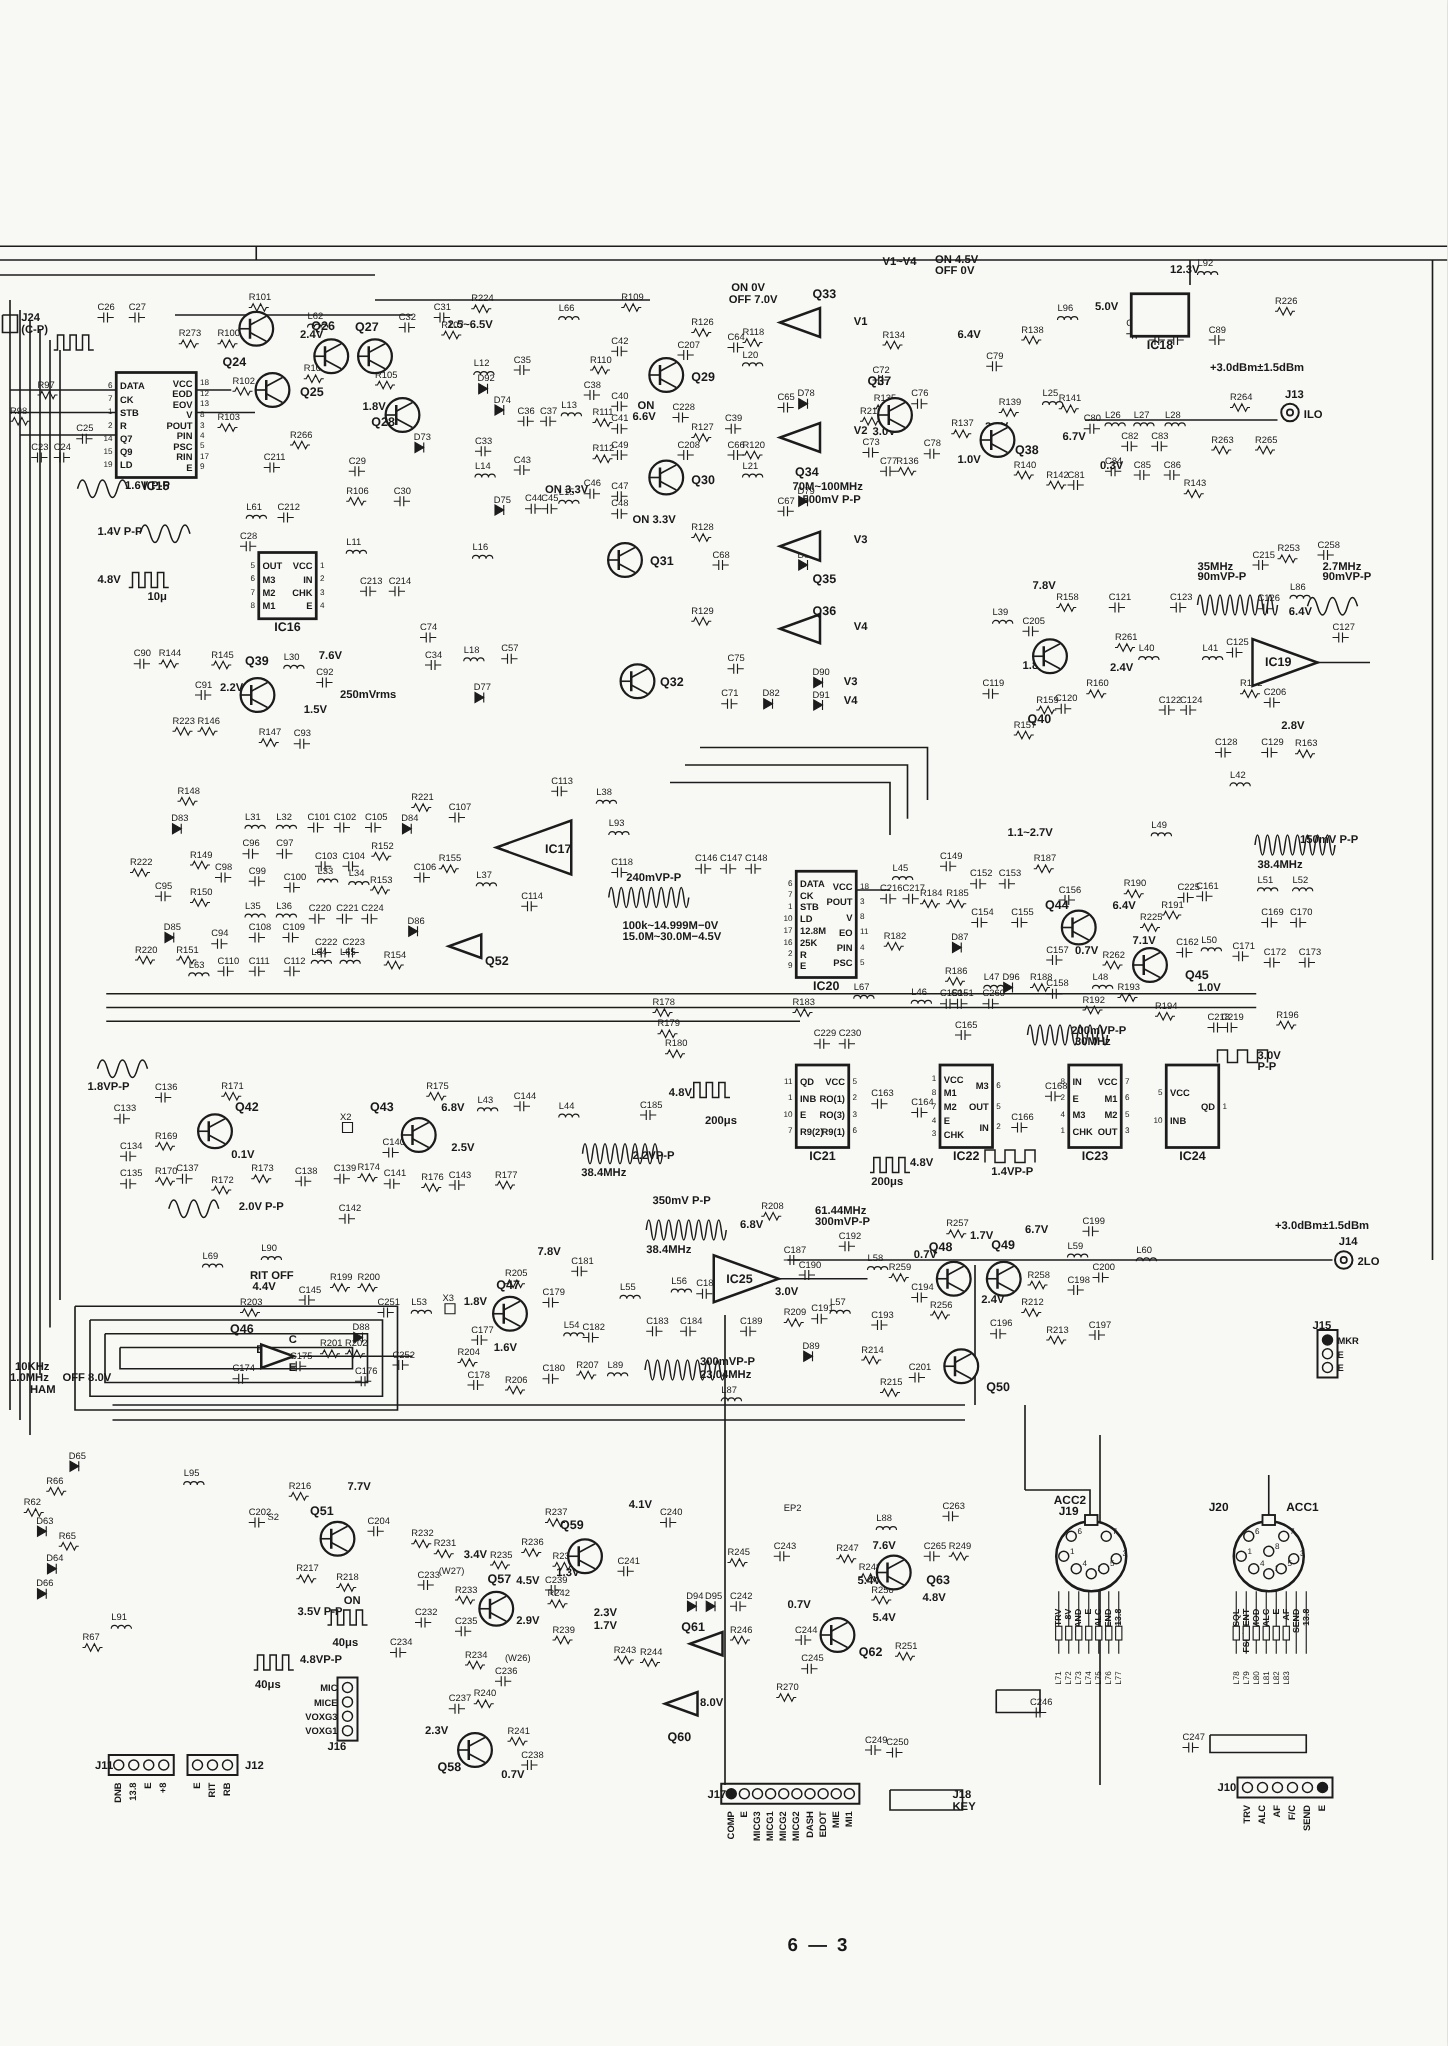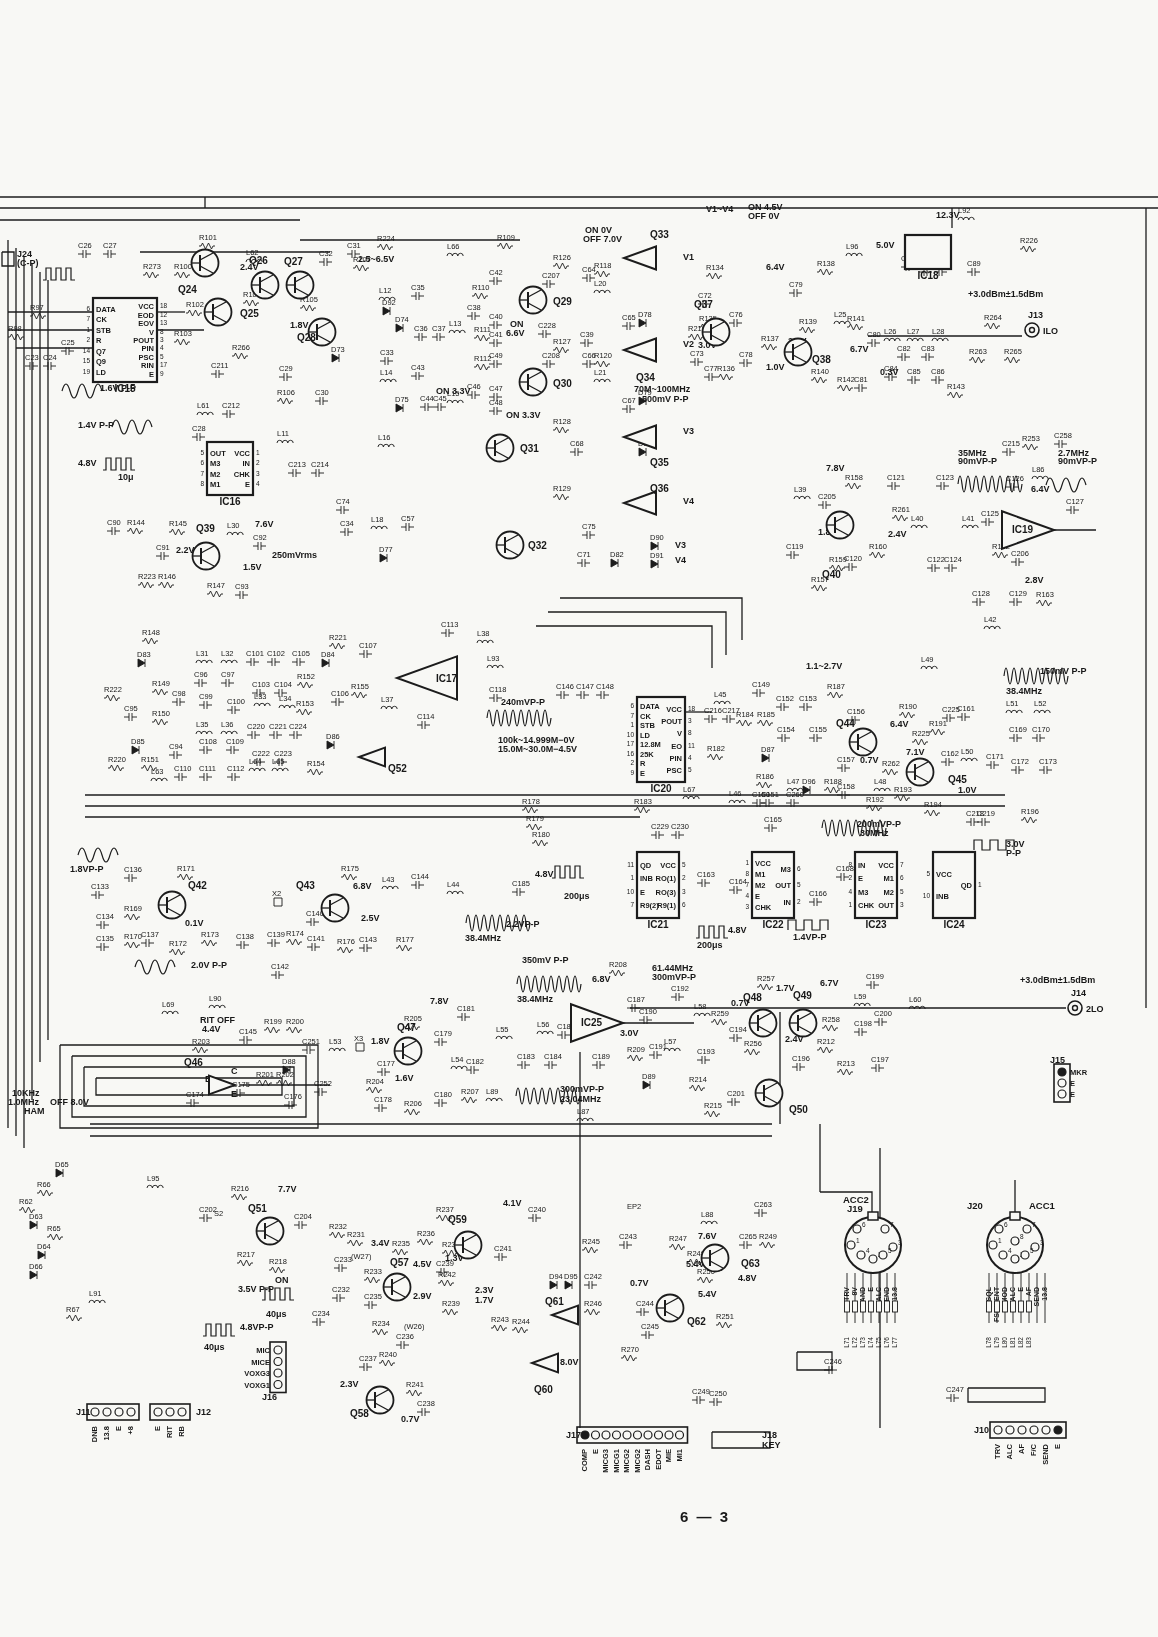--- a/index.html
+++ b/index.html
@@ -1,18 +1,18 @@
 <!DOCTYPE html>
 <html><head>
 <meta charset="utf-8">
 <style>
   html,body{margin:0;padding:0;background:#e8e8e4;font-family:"Liberation Sans",sans-serif;}
   #sheet{position:relative;width:1158px;height:1637px;margin:0 auto;background:#f8f8f5;box-shadow:0 0 6px rgba(0,0,0,.3);}
   #schema{position:absolute;left:0;top:0;}
-  #pageno{position:absolute;left:630px;top:1508px;width:100px;text-align:right;
+  #pageno{position:absolute;left:630px;top:1548px;width:100px;text-align:left;
     font-size:15px;letter-spacing:2px;color:#181818;font-weight:bold;}
   svg text{fill:#181818;}
 </style>
 </head>
 <body>
 
 <div id="sheet">
   <svg id="schema" width="1158" height="1637" viewBox="0 0 1158 1637">
       <g>
         <polyline points="0,197 1158,197" fill="none" stroke="#1c1c1c" stroke-width="1.3"></polyline>

